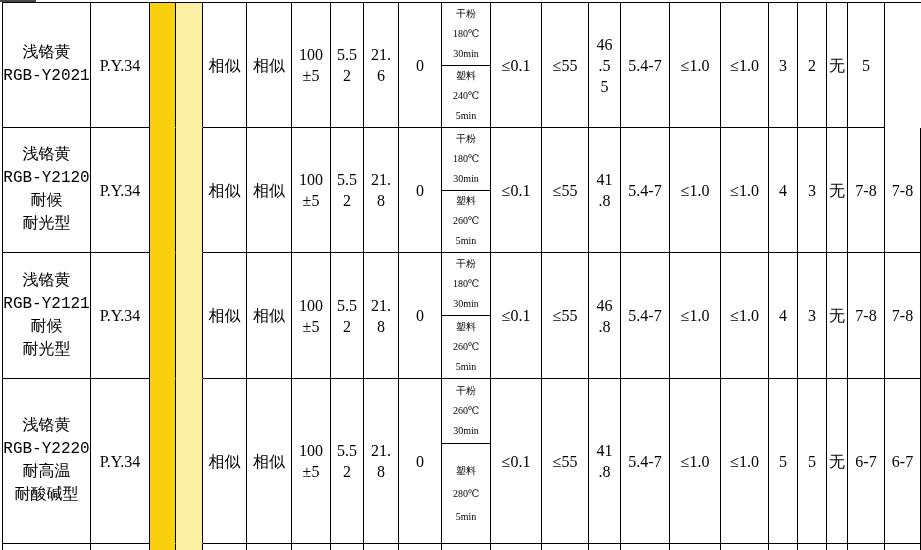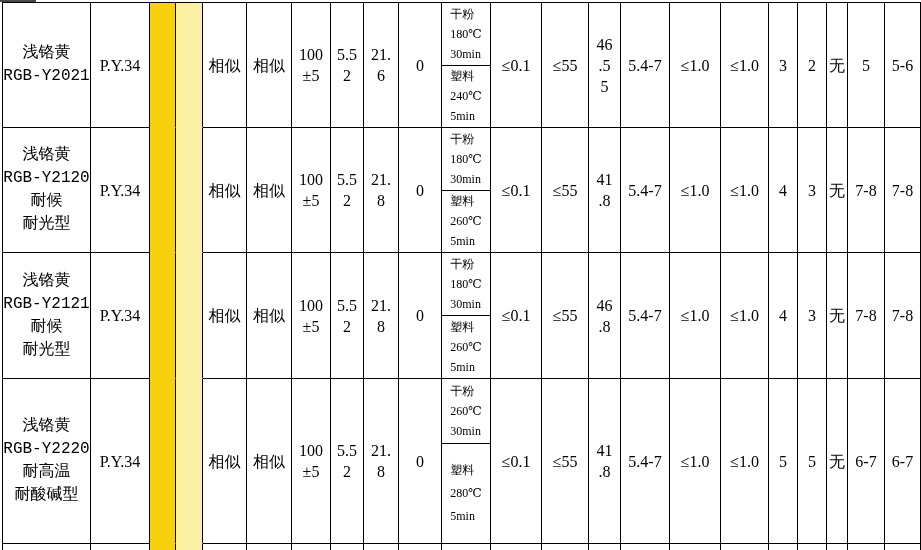--- a/index.html
+++ b/index.html
@@ -11,21 +11,21 @@
   .row{display:grid;
     grid-template-columns:88px 59px 26px 27px 44px 45px 39px 33px 35px 43px 49px 51px 47px 32px 49px 51px 48px 29px 29px 21px 37px 36px;}
   .r1{height:125px}.r2{height:125px}.r3{height:126px}.r4{height:165px}.rp{height:6px}
   .cell{box-sizing:border-box;border-right:1px solid #000;border-bottom:1px solid #000;
     display:flex;flex-direction:column;align-items:center;justify-content:center;
     text-align:center;white-space:pre-line;font-size:16px;line-height:21px;overflow:hidden;}
   .name{line-height:23px;font-family:Liberation Mono, monospace;}
   .rp .cell{border-bottom:none;}
   .heat{padding:0;flex-direction:column;align-items:stretch;justify-content:flex-start;}
   .heat .sub{flex:1 1 auto;display:flex;align-items:center;justify-content:center;
-    text-align:left;white-space:pre-line;font-size:12px;line-height:20px;}
+    text-align:center;white-space:pre-line;font-size:10px;line-height:20px;}
   .heat .top{border-bottom:1px solid #000;}
   .r4 .heat .top{flex:0 0 64px;}
   .r4 .heat .bot{line-height:23px;}
 </style>
 </head>
 <body>
 
 <div class="stage">
   <div class="frag"></div>
 
@@ -59,21 +59,20 @@
       <div class="cell">46
 .5
 5</div>
       <div class="cell">5.4-7</div>
       <div class="cell">≤1.0</div>
       <div class="cell">≤1.0</div>
       <div class="cell">3</div>
       <div class="cell">2</div>
       <div class="cell">无</div>
       <div class="cell">5</div>
-      <div class="cell">5-6</div>
     </div>
 
     <div class="row r2">
       <div class="cell name">浅铬黄
 RGB-Y2120
 耐候
 耐光型</div>
       <div class="cell">P.Y.34</div>
       <div class="cell sw" style="background: rgb(249, 208, 14); border-bottom-color: rgb(249, 208, 14);"></div>
       <div class="cell sw" style="background: rgb(251, 240, 164); border-bottom-color: rgb(251, 240, 164);"></div>

